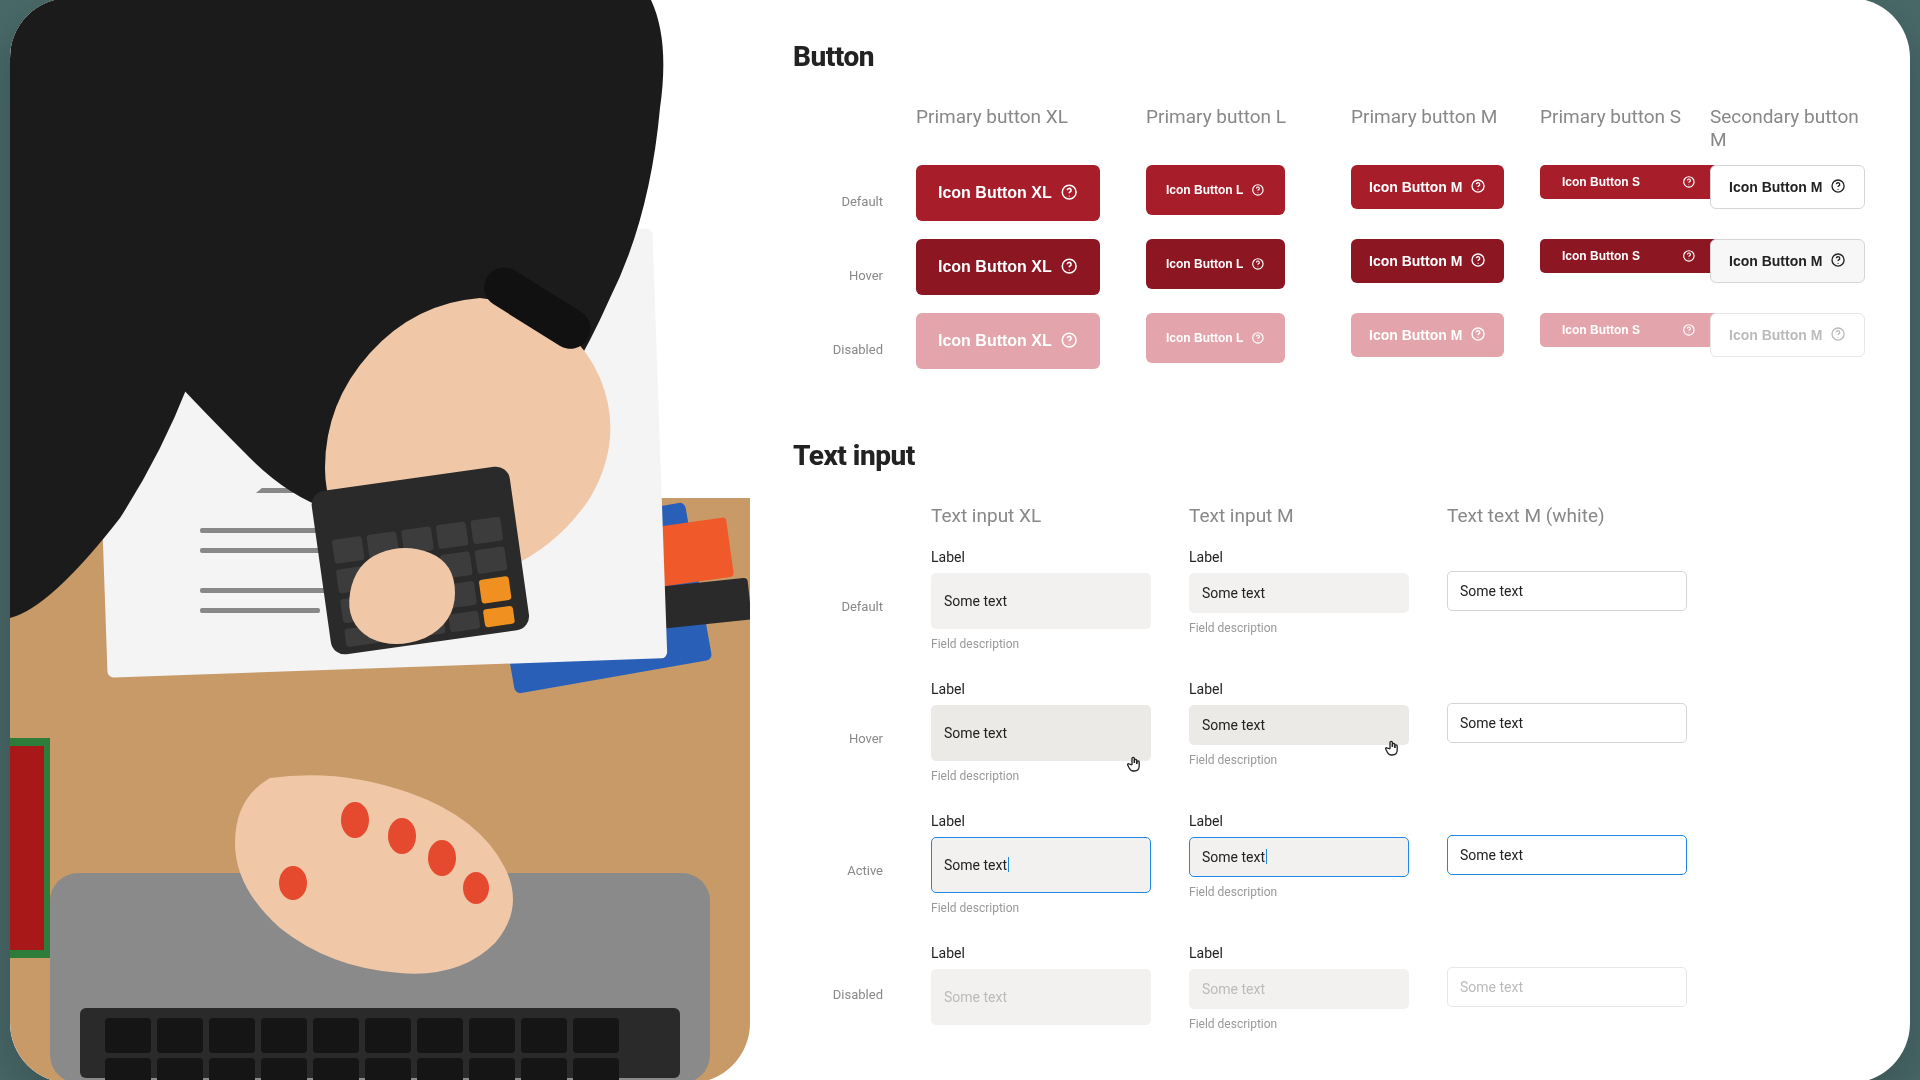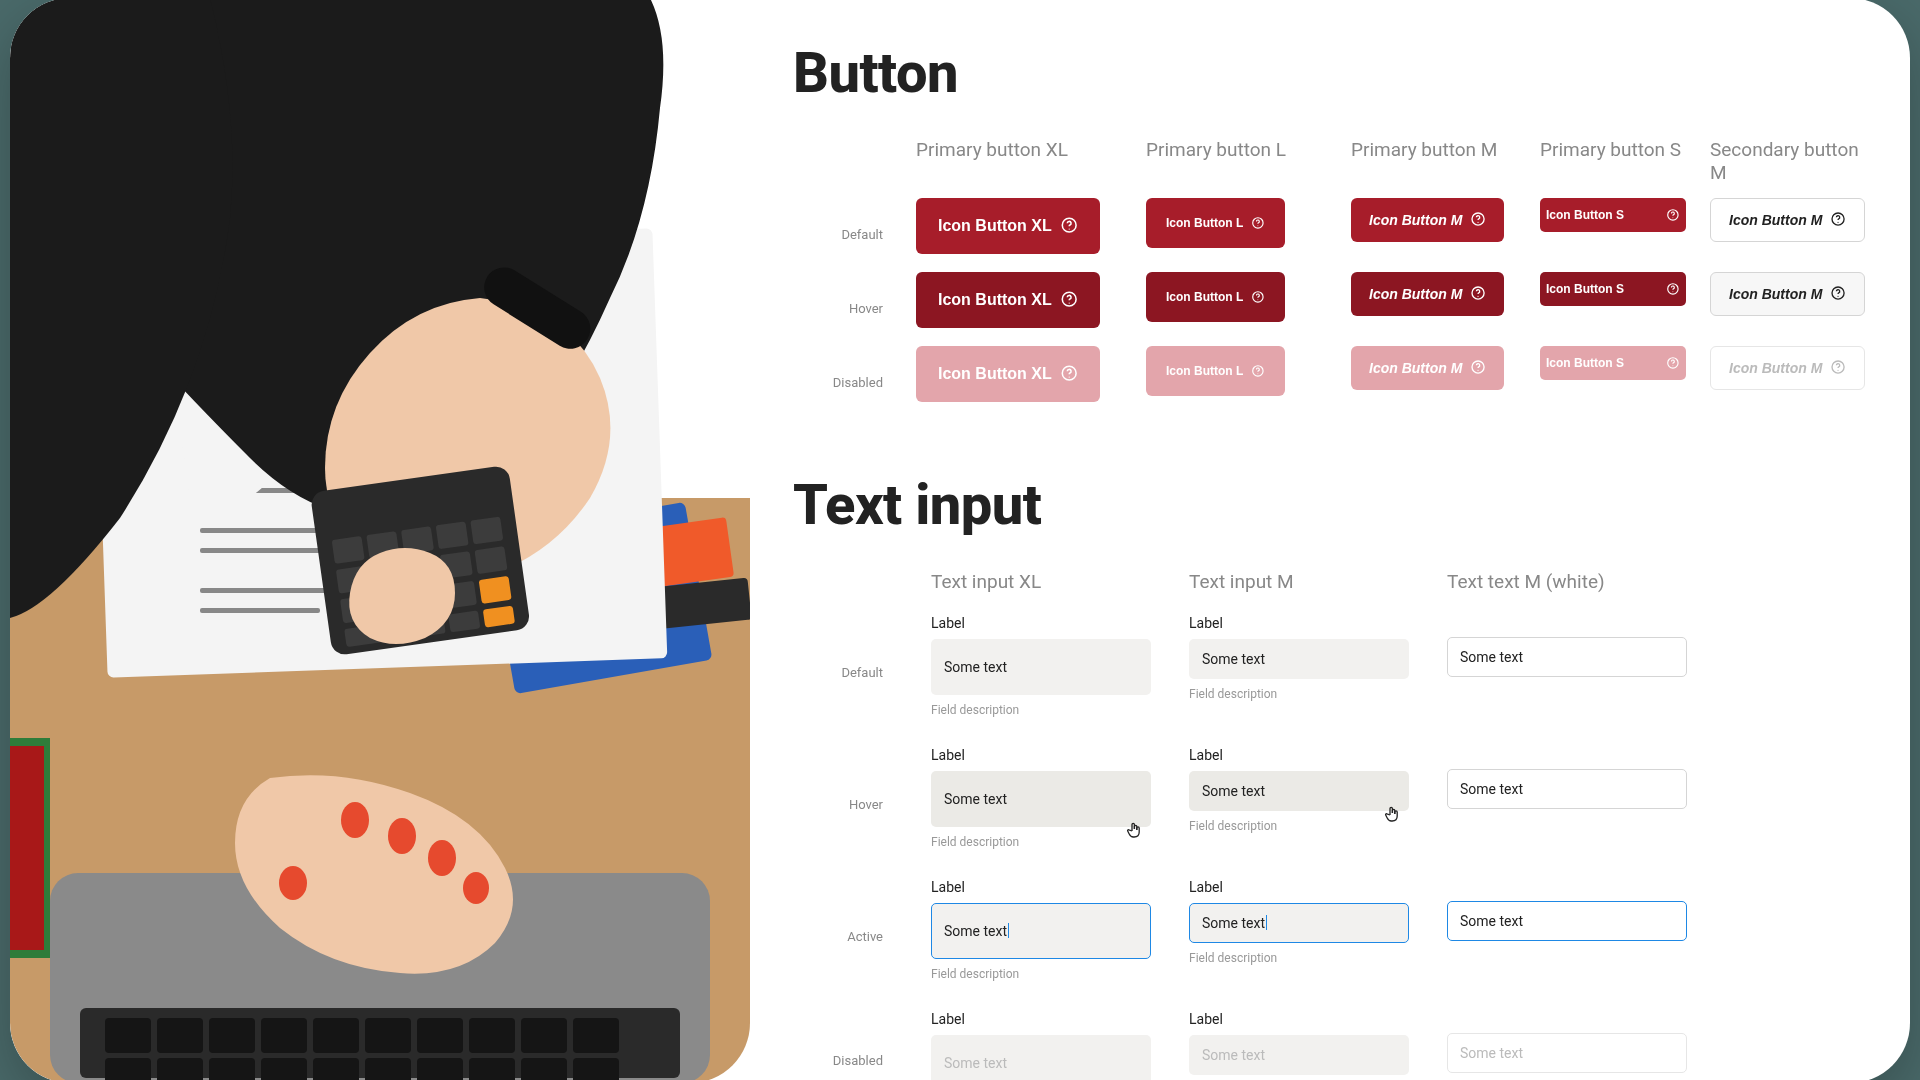--- a/index.html
+++ b/index.html
@@ -19,34 +19,34 @@
 .cls-stamp { fill:#5bb7d8; opacity:0.55; }
 .cls-line { fill:#888; }
 .cls-calc { fill:#2a2a2a; }
 .cls-ckey { fill:#3c3c3c; }
 .cls-eq { fill:#f09020; }
 .cls-band { fill:#111; }
 .cls-nb { fill:#2a2a2a; }
 .cls-bd { fill:#2a5fb8; }
 .cls-orng { fill:#f05a2a; }
 .panel { flex:1; padding:42px 44px 0 43px; overflow:hidden; }
-.section-title { font-size:56px; font-weight:800; color:#222; margin-bottom:32px; letter-spacing:-0.5px; }
+.section-title { font-size:28px; font-weight:800; color:#222; margin-bottom:32px; letter-spacing:-0.5px; }
 .section-title.mt { margin-top:52px; }
 .grid-buttons { display:grid; grid-template-columns:100px 207px 182px 166px 147px 166px; column-gap:23px; }
 .grid-inputs { display:grid; grid-template-columns:100px 220px 220px 240px; column-gap:38px; }
 .col-head { font-size:19px; color:#888; padding-bottom:14px; }
 .row-label { font-size:13px; color:#888; display:flex; align-items:center; justify-content:flex-end; padding-right:10px; }
 .cell { display:flex; align-items:flex-start; padding-bottom:18px; }
 .cell-in { display:flex; flex-direction:column; align-items:flex-start; padding-bottom:22px;margin-top:8px; }
 .btn { display:inline-flex; align-items:center; justify-content:center; gap:8px; border-radius:6px; border:none; font-weight:600; cursor:pointer; color:#fff; background:#a71d2a; white-space:nowrap; }
 .btn.sec { background:#fff; color:#222; border:1px solid #d5d5d5; }
 .btn.xl { height:56px; padding:0 22px; font-size:16px; }
 .btn.l  { height:50px; padding:0 20px; font-size:12px; }
-.btn.m  { height:44px; padding:0 18px; font-size:14px;font-style:italic; }
-.btn.s  { height:34px; padding:0 6px; font-size:12px; border-radius:5px;gap:42px; }
+.btn.m  { height:44px; padding:0 18px; font-size:14px; }
+.btn.s  { height:34px; padding:0 22px; font-size:12px; border-radius:5px;gap:42px; }
 .btn.hover { background:#8c1622; }
 .btn.sec.hover { background:#f7f7f7; }
 .btn.disabled { background:#e3a5ab; cursor:default; }
 .btn.sec.disabled { background:#fff; color:#bbb; border-color:#e6e6e6; }
 .btn .ico { width:1.15em; height:1.15em; }
 .field-label { font-size:14px; color:#222; margin-bottom:8px; }
 .field-desc { font-size:12px; color:#999; margin-top:8px; }
 .ti { width:100%; height:40px; background:#f2f1ef; border:1px solid transparent; border-radius:5px; padding:0 12px; font-size:14px; color:#222; display:flex; align-items:center; position:relative; }
 .ti.xl { height:56px; }
 .ti.white { background:#fff; border:1px solid #d5d5d5; }

